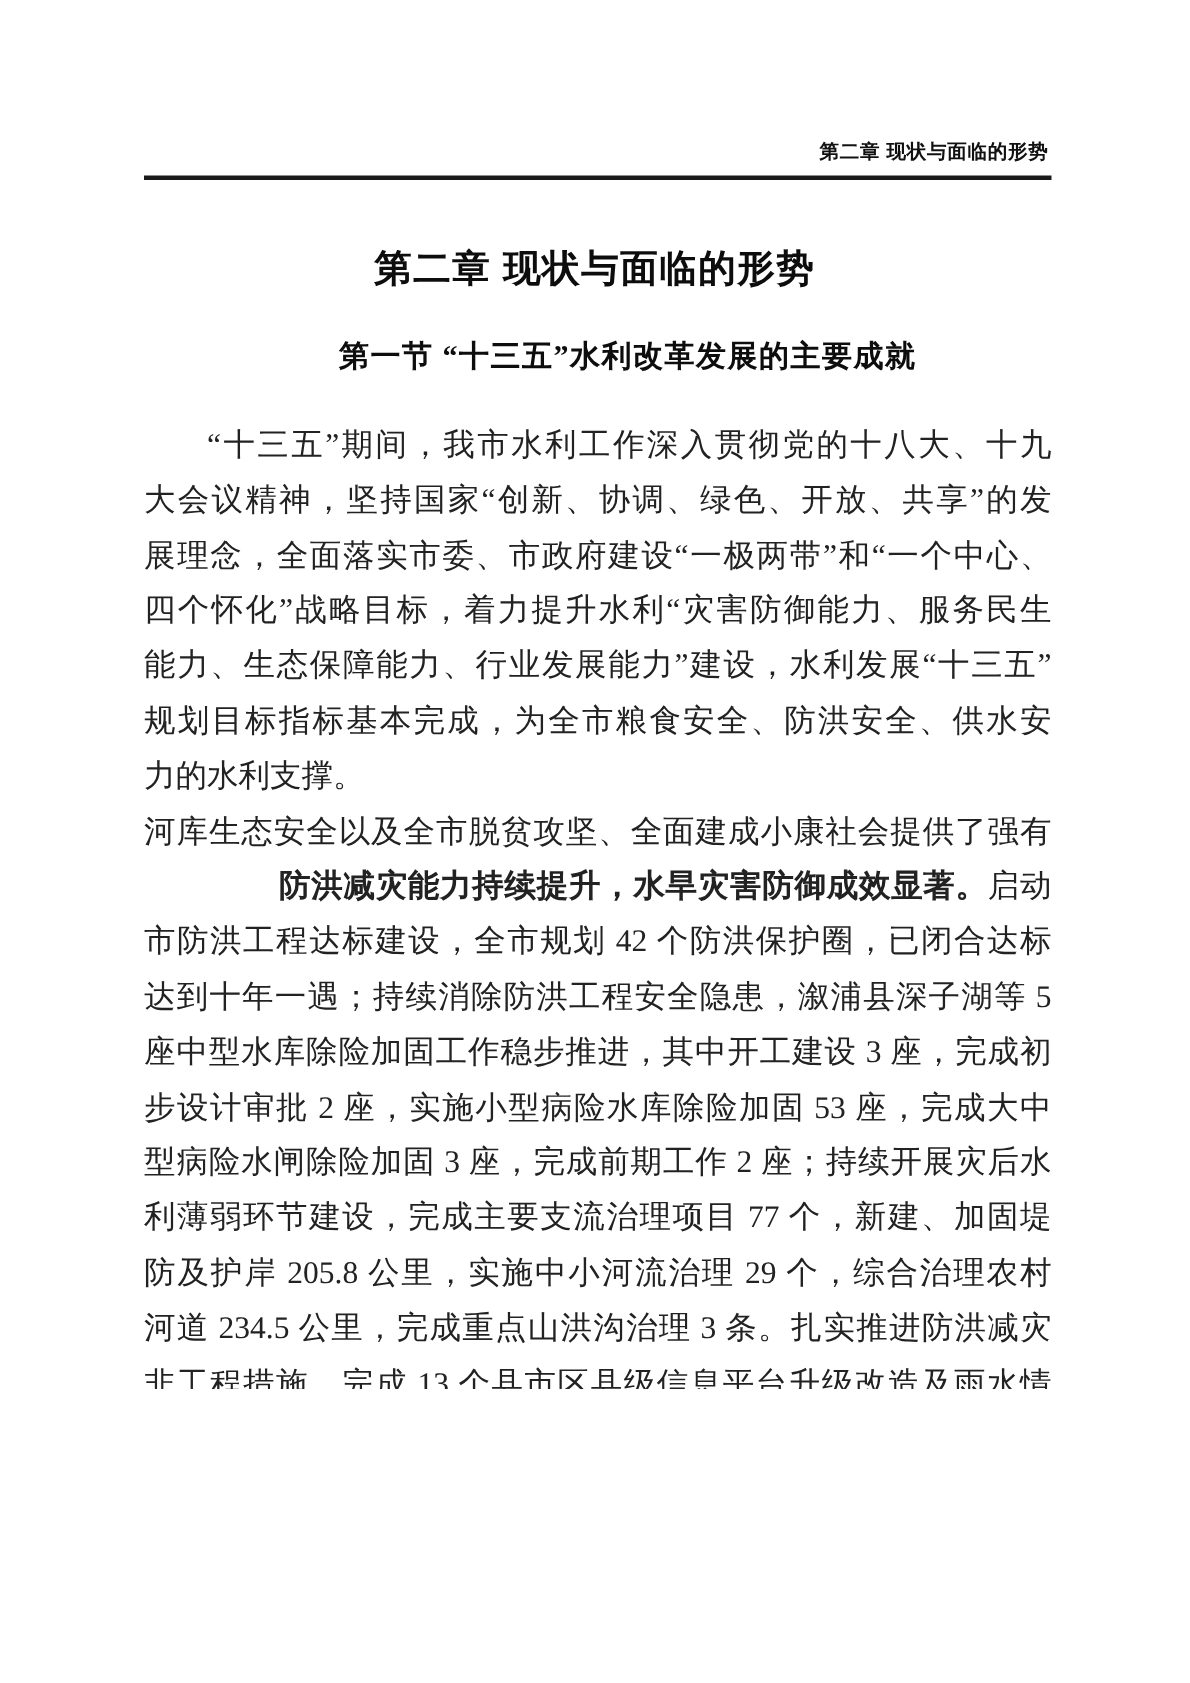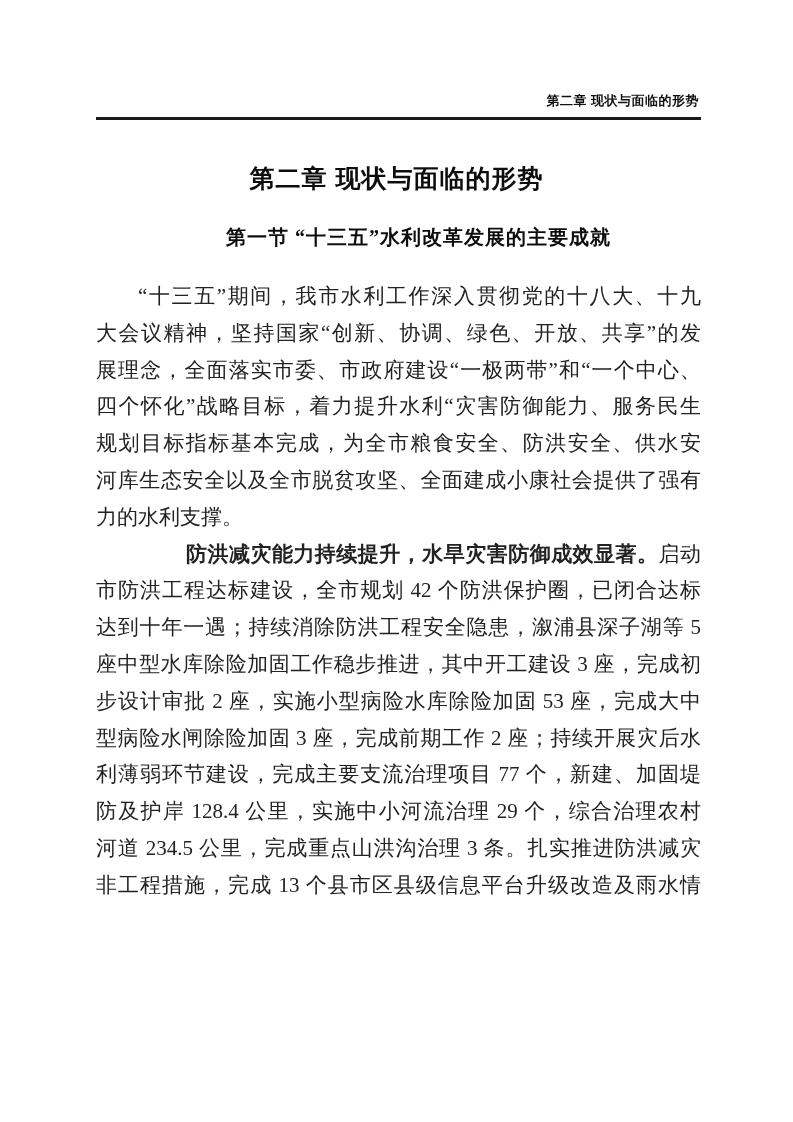--- a/index.html
+++ b/index.html
@@ -91,28 +91,29 @@
 <div class="page">
   <div class="running-header">第二章  现状与面临的形势</div>
   <div class="header-rule"></div>
   <div class="chapter-title">第二章  现状与面临的形势</div>
   <div class="section-title">第一节  “十三五”水利改革发展的主要成就</div>
   <div class="body-text">
       <div class="body-line indent"><span>“十三五”期间，我市水利工作深入贯彻党的十八大、十九</span></div>
       <div class="body-line"><span>大会议精神，坚持国家“创新、协调、绿色、开放、共享”的发</span></div>
       <div class="body-line"><span>展理念，全面落实市委、市政府建设“一极两带”和“一个中心、</span></div>
       <div class="body-line"><span>四个怀化”战略目标，着力提升水利“灾害防御能力、服务民生</span></div>
+      <div class="body-line"><span>能力、生态保障能力、行业发展能力”建设，水利发展“十三五”</span></div>
       <div class="body-line"><span>规划目标指标基本完成，为全市粮食安全、防洪安全、供水安全、</span></div>
+      <div class="body-line no-justify"><span>力的水利支撑。</span></div>
       <div class="body-line"><span>河库生态安全以及全市脱贫攻坚、全面建成小康社会提供了强有</span></div>
-      <div class="body-line no-justify"><span>力的水利支撑。</span></div>
       <div class="body-line indent"><span class="bold-lead">防洪减灾能力持续提升，水旱灾害防御成效显著。</span><span>启动城</span></div>
       <div class="body-line"><span>市防洪工程达标建设，全市规划 42 个防洪保护圈，已闭合达标</span></div>
       <div class="body-line"><span>达到十年一遇；持续消除防洪工程安全隐患，溆浦县深子湖等 5</span></div>
       <div class="body-line"><span>座中型水库除险加固工作稳步推进，其中开工建设 3 座，完成初</span></div>
       <div class="body-line"><span>步设计审批 2 座，实施小型病险水库除险加固 53 座，完成大中</span></div>
       <div class="body-line"><span>型病险水闸除险加固 3 座，完成前期工作 2 座；持续开展灾后水</span></div>
       <div class="body-line"><span>利薄弱环节建设，完成主要支流治理项目 77 个，新建、加固堤</span></div>
-      <div class="body-line"><span>防及护岸 128.4 公里，实施中小河流治理 29 个，综合治理农村</span></div>
+      <div class="body-line"><span>防及护岸 205.8 公里，实施中小河流治理 29 个，综合治理农村</span></div>
       <div class="body-line"><span>河道 234.5 公里，完成重点山洪沟治理 3 条。扎实推进防洪减灾</span></div>
       <div class="body-line"><span>非工程措施，完成 13 个县市区县级信息平台升级改造及雨水情</span></div>
     </div>
   <div class="page-number">7</div>
 </div>
 
 </body></html>

